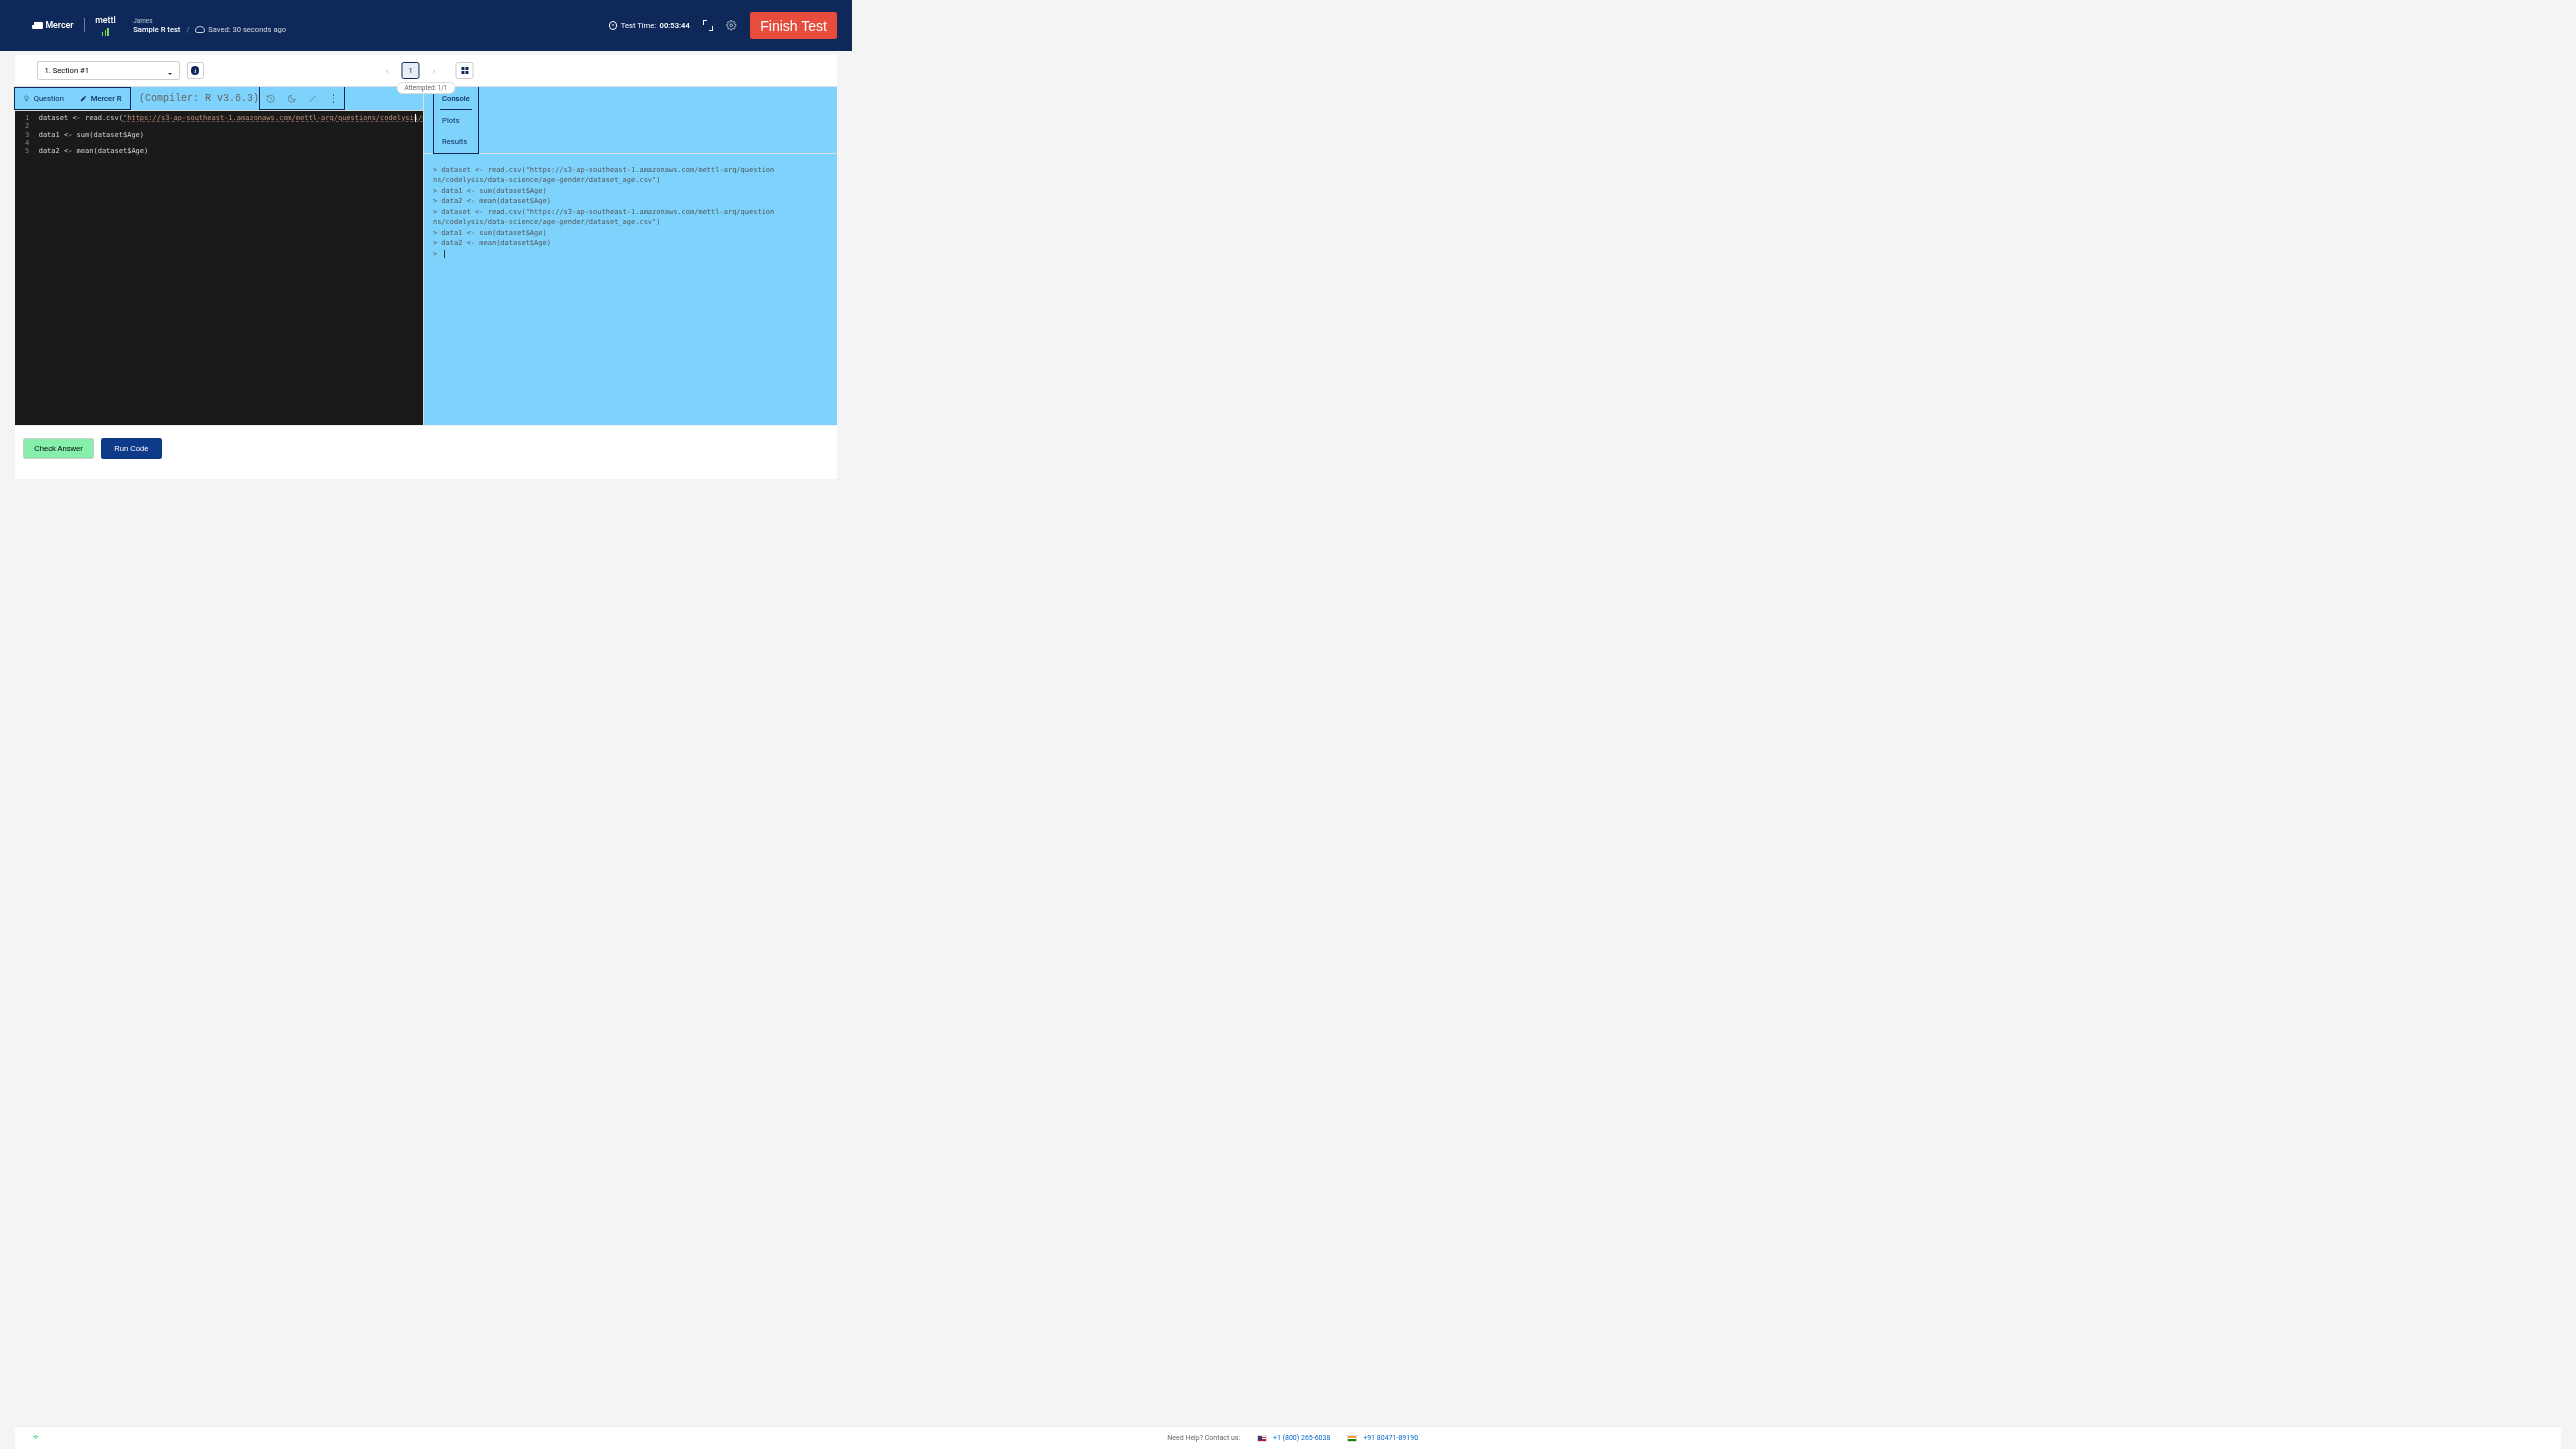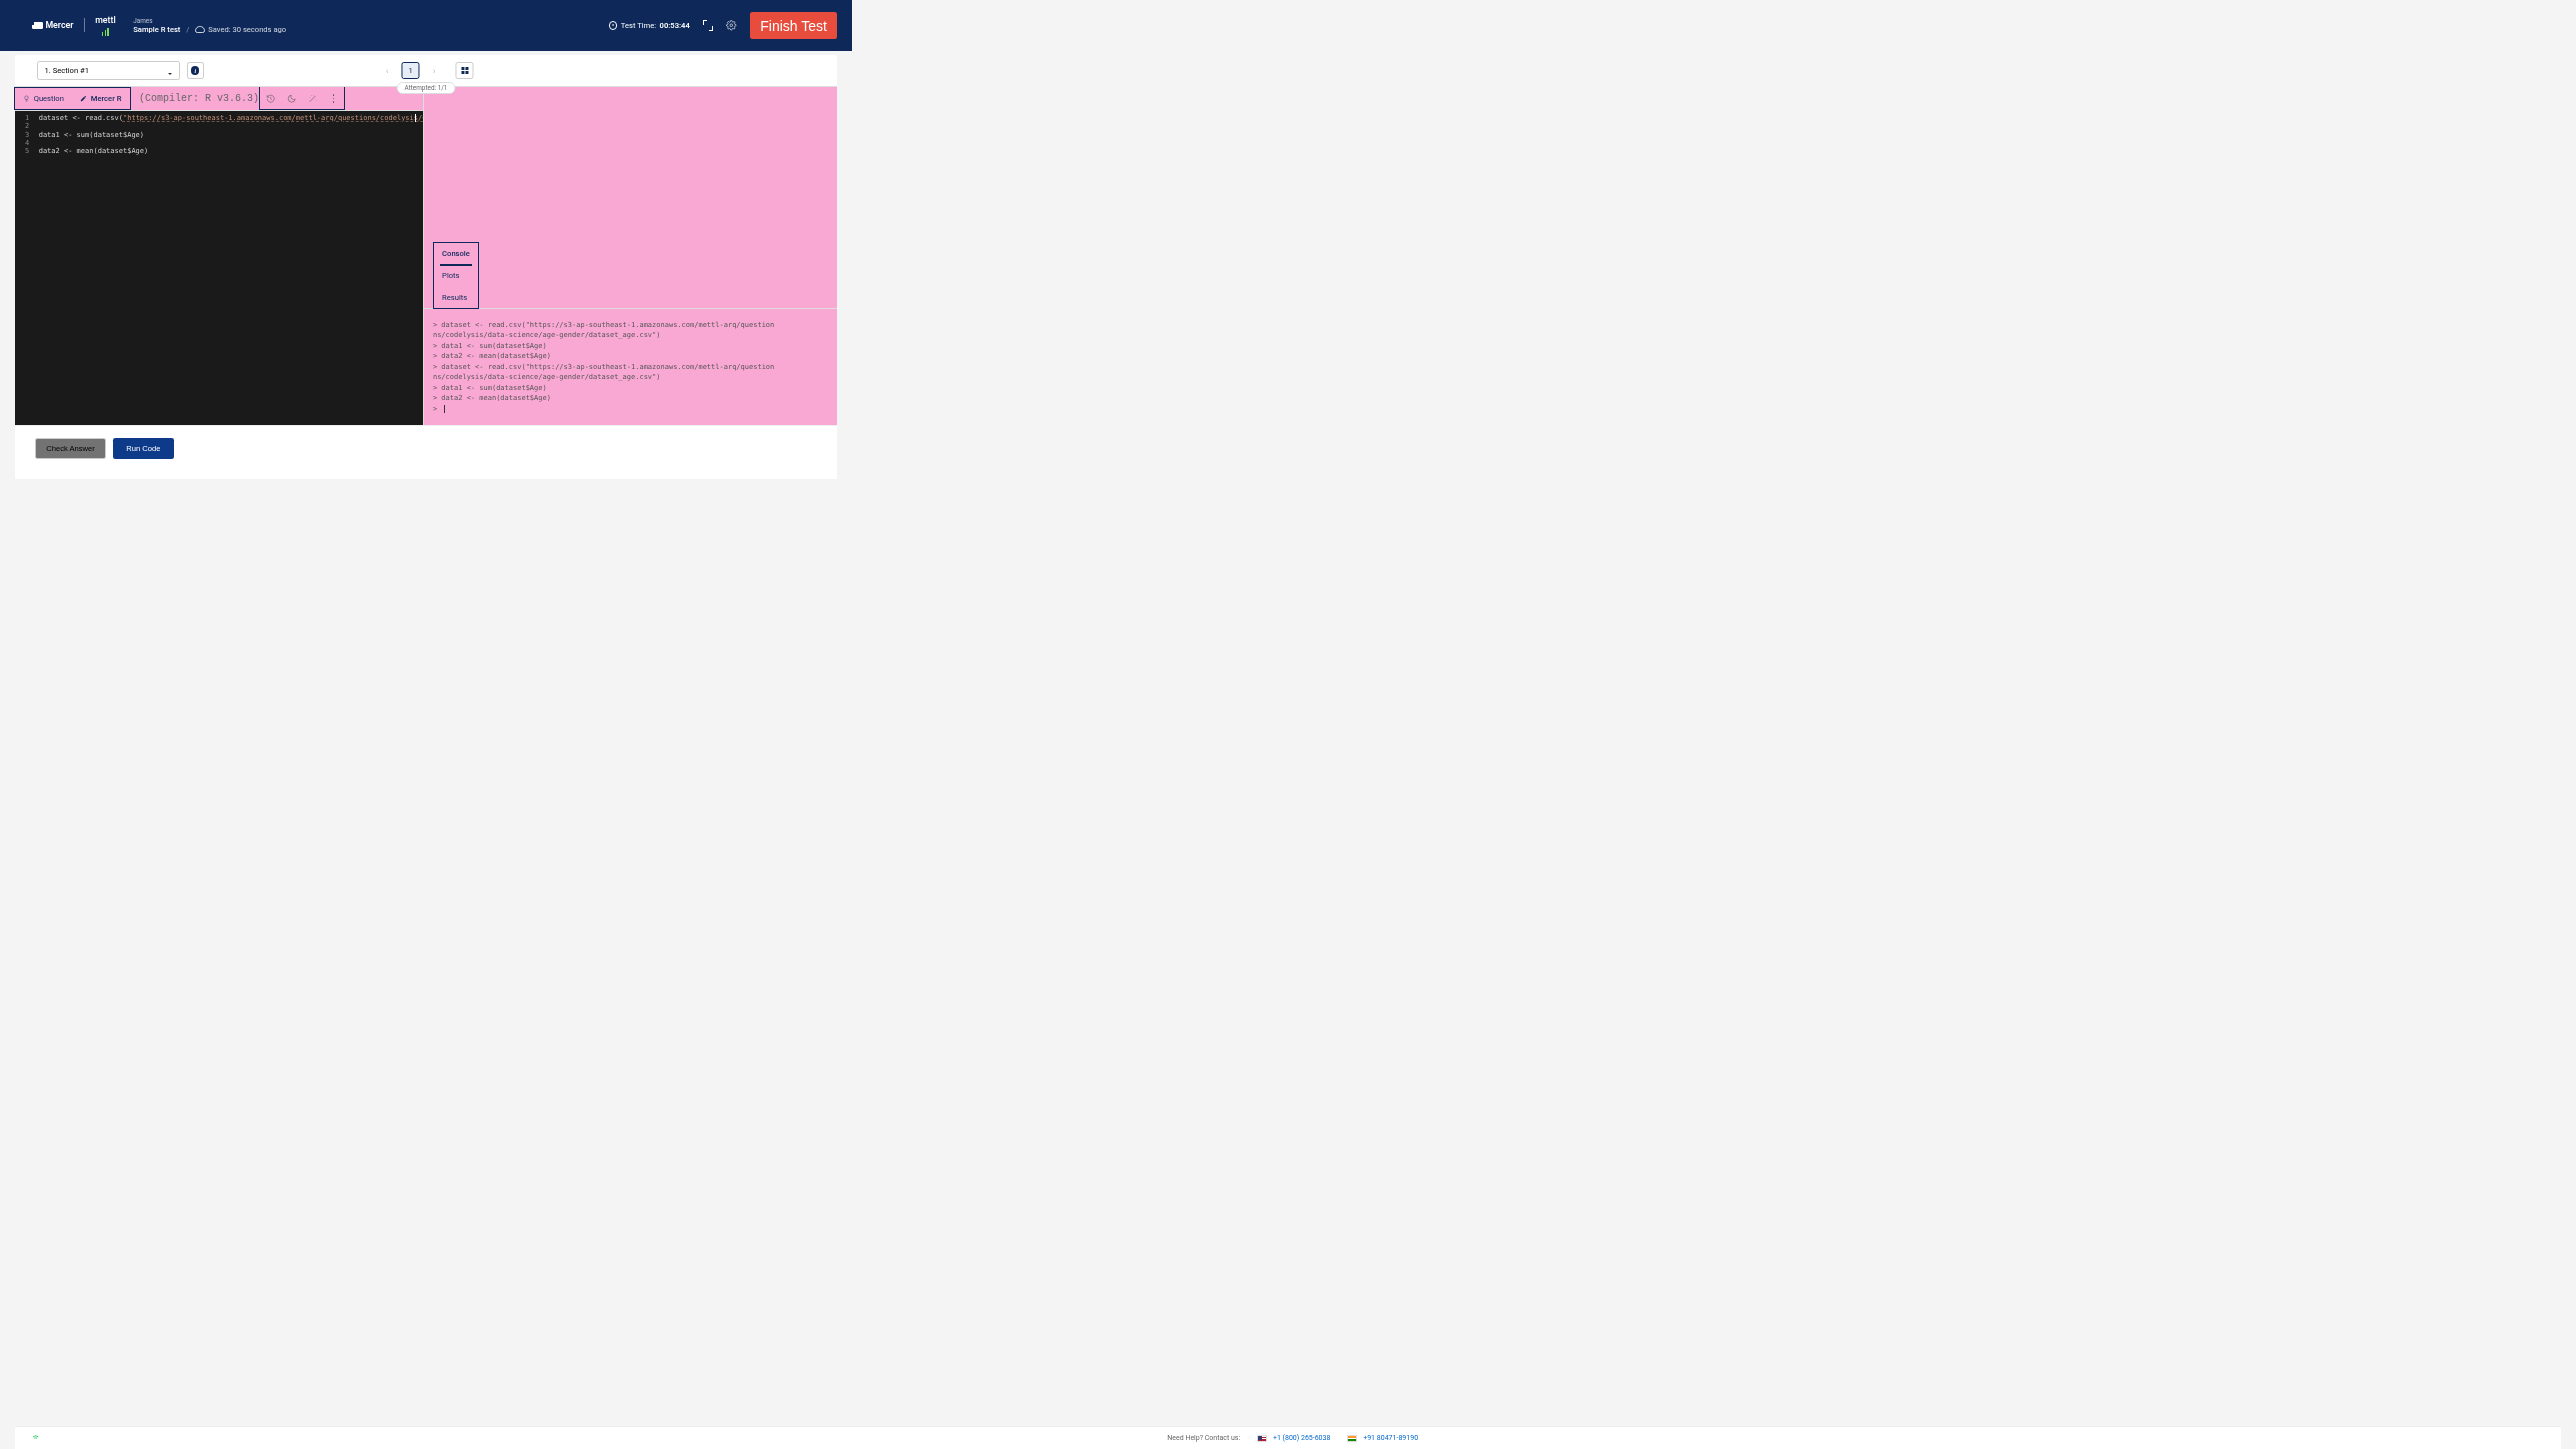--- a/index.html
+++ b/index.html
@@ -47,21 +47,21 @@
 .pager { position: absolute; left: 50%; transform: translateX(-50%); display: flex; align-items: center; gap: 5.9px; }
 .pager-btn { width: 17.6px; height: 17.6px; display: flex; align-items: center; justify-content: center; border-radius: 2.3px; color: #bbb; font-size: 9.4px; cursor: pointer; }
 .pager-num { width: 17.6px; height: 17.6px; border: 0.6px solid #0d2859; background: #e8eef5; border-radius: 2.3px; display: flex; align-items: center; justify-content: center; font-size: 7.6px; color: #0d2859; cursor: pointer; }
 .grid-btn { width: 17.6px; height: 17.6px; border: 0.6px solid #ccc; border-radius: 2.3px; display: flex; align-items: center; justify-content: center; cursor: pointer; margin-left: 7px; }
 .grid-icon { display: grid; grid-template-columns: 2.9px 2.9px; grid-template-rows: 2.9px 2.9px; gap: 1.2px; }
 .grid-icon span { background: #0d2859; }
 
 .attempted { position: absolute; left: 50%; bottom: -8.2px; transform: translateX(-50%); background: #fff; border: 0.6px solid #ddd; border-radius: 7px; padding: 1.2px 7px; font-size: 6.4px; color: #666; }
 
 
-.main { display: flex; margin: 0 14.6px; background: #f9a8d4; align-items: flex-end; }
+.main { display: flex; margin: 0 14.6px; background: #7dd3fc; }
 .left-pane { width: 49.7%; border-right: 0.6px solid #ddd; }
 .right-pane { flex: 1; }
 
 .tabs-row { display: flex; align-items: center; border-bottom: 0.6px solid #ddd; padding: 0 0 0 0; }
 .tabs-box { border: 1.2px solid #0d2859; display: flex; margin: -0.6px 0 -0.6px -0.6px; }
 .tab { padding: 6.4px 8.2px; font-size: 7.6px; color: #0d2859; display: flex; align-items: center; gap: 3.5px; cursor: pointer; }
 .tab.active { font-weight: 500; }
 .bulb-icon { width: 7px; height: 7px; fill: none; stroke: #0d2859; stroke-width: 1.5; }
 .edit-icon { width: 7px; height: 7px; fill: #0d2859; }
 .compiler { font-size: 10px; color: #666; margin-left: 8.2px; font-family: Liberation Mono, monospace; }
@@ -84,21 +84,21 @@
 .code .url { color: #c39178; text-decoration: underline dashed rgba(195,145,120,0.5); }
 .code .kw { color: #d4d4d4; }
 .code-cursor { position: absolute; right: 6.4px; top: 2.9px; width: 1.2px; height: 8.2px; background: #fff; }
 
 
 .console { padding: 10.5px 9.4px; font-family: "Consolas", "Monaco", monospace; font-size: 7px; color: #555; line-height: 10.5px; white-space: pre-wrap; word-break: break-all; }
 .console-cursor { display: inline-block; width: 0.6px; height: 8.2px; background: #333; vertical-align: middle; margin-left: 2.3px; }
 
 
 .bottom-bar { margin: 0 14.6px; background: #fff; border-top: 0.6px solid #eee; padding: 11.7px 8.2px 7px; display: flex; gap: 7px; }
-.btn-outline { border: 0.6px solid #ccc; background: #737373; padding: 5.3px 10.5px; border-radius: 2.3px; font-size: 7.6px; cursor: pointer; margin-left: 12px; }
+.btn-outline { border: 0.6px solid #ccc; background: #86efac; padding: 5.3px 10.5px; border-radius: 2.3px; font-size: 7.6px; cursor: pointer; }
 .btn-primary { background: #0d3b8a; color: #fff; border: none; padding: 5.3px 13px; border-radius: 2.3px; font-size: 7.6px; font-weight: 500; cursor: pointer; }
 .separator { height: 19px; margin: 0 14.6px; background:#fff; }
 
 
 .footer { position: fixed; bottom: 0; left: 14.6px; right: 14.6px; background: #fff; padding: 5.3px 16.4px; display: flex; align-items: center; font-size: 7px; color: #666; border-top: 0.6px solid #eee;}
 .wifi-icon { color: #2ecc71; font-size: 9.4px; }
 .footer-center { margin: 0 auto; display: flex; align-items: center; gap: 16.4px; }
 .contact-group { display: flex; align-items: center; gap: 5.9px; }
 .flag { width: 10.5px; height: 7px; display: inline-block; border: 0.3px solid #ddd; }
 .flag-us { background: linear-gradient(#b22234 0 7%, #fff 7% 14%, #b22234 14% 21%, #fff 21% 28%, #b22234 28% 35%, #fff 35% 42%, #b22234 42% 49%, #fff 49% 56%, #b22234 56% 63%, #fff 63% 70%, #b22234 70% 77%, #fff 77% 84%, #b22234 84% 100%); position:relative; }

